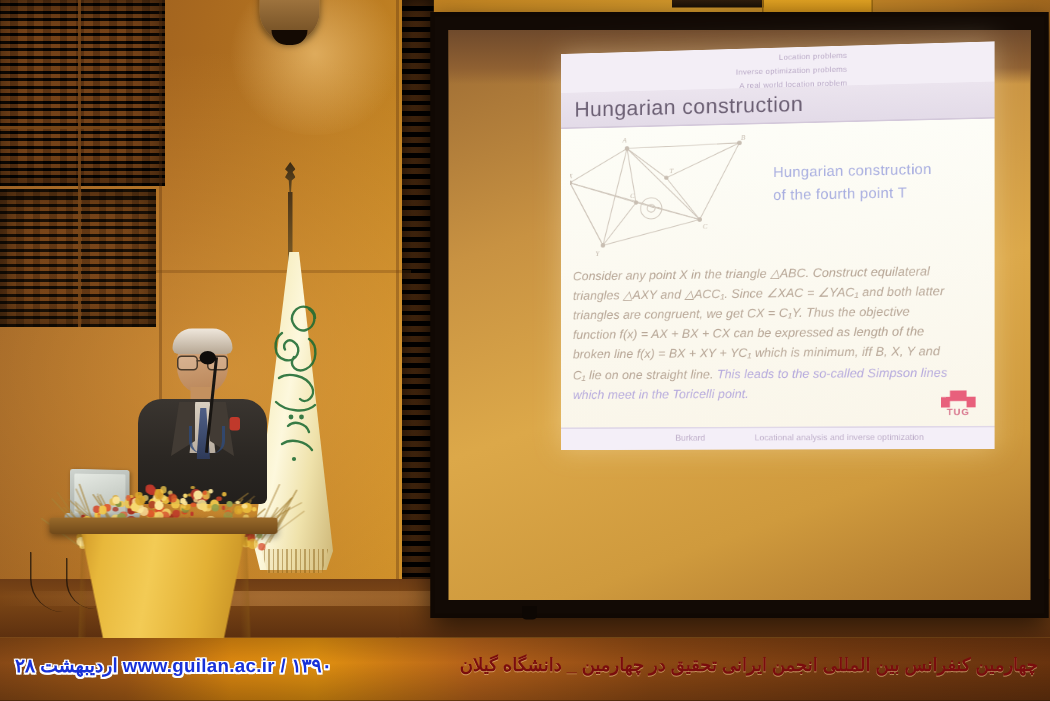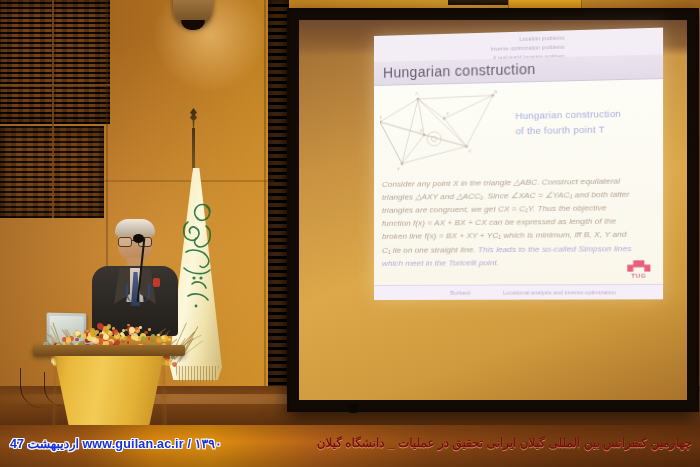--- a/index.html
+++ b/index.html
@@ -912,17 +912,17 @@
       <div class="petal" style="left: 109.459px; top: 27.3843px; width: 5.93513px; height: 5.93513px; background: rgb(148, 160, 74); opacity: 0.72;"></div>
       <div class="petal" style="left: 49.6121px; top: 15.6835px; width: 6.89603px; height: 6.89603px; background: rgb(220, 167, 44); opacity: 0.95;"></div>
     </div>
 
   <div class="podium-top"></div>
   <div class="podium-body"></div>
   <div class="podium-edge-l"></div>
   <div class="podium-edge-r"></div>
 
   <div class="bottom-bar">
-    <div class="bb-text bb-left">www.guilan.ac.ir / ۱۳۹۰  اردیبهشت 47</div>
-    <div class="bb-text bb-right">چهارمین کنفرانس بین المللی گیلان ایرانی تحقیق در عملیات _ دانشگاه گیلان</div>
+    <div class="bb-text bb-left">www.guilan.ac.ir / ۱۳۹۰  اردیبهشت ۲۸</div>
+    <div class="bb-text bb-right">چهارمین کنفرانس بین المللی انجمن ایرانی تحقیق در چهارمین _ دانشگاه گیلان</div>
   </div>
 
 </div>
 
 </body></html>

